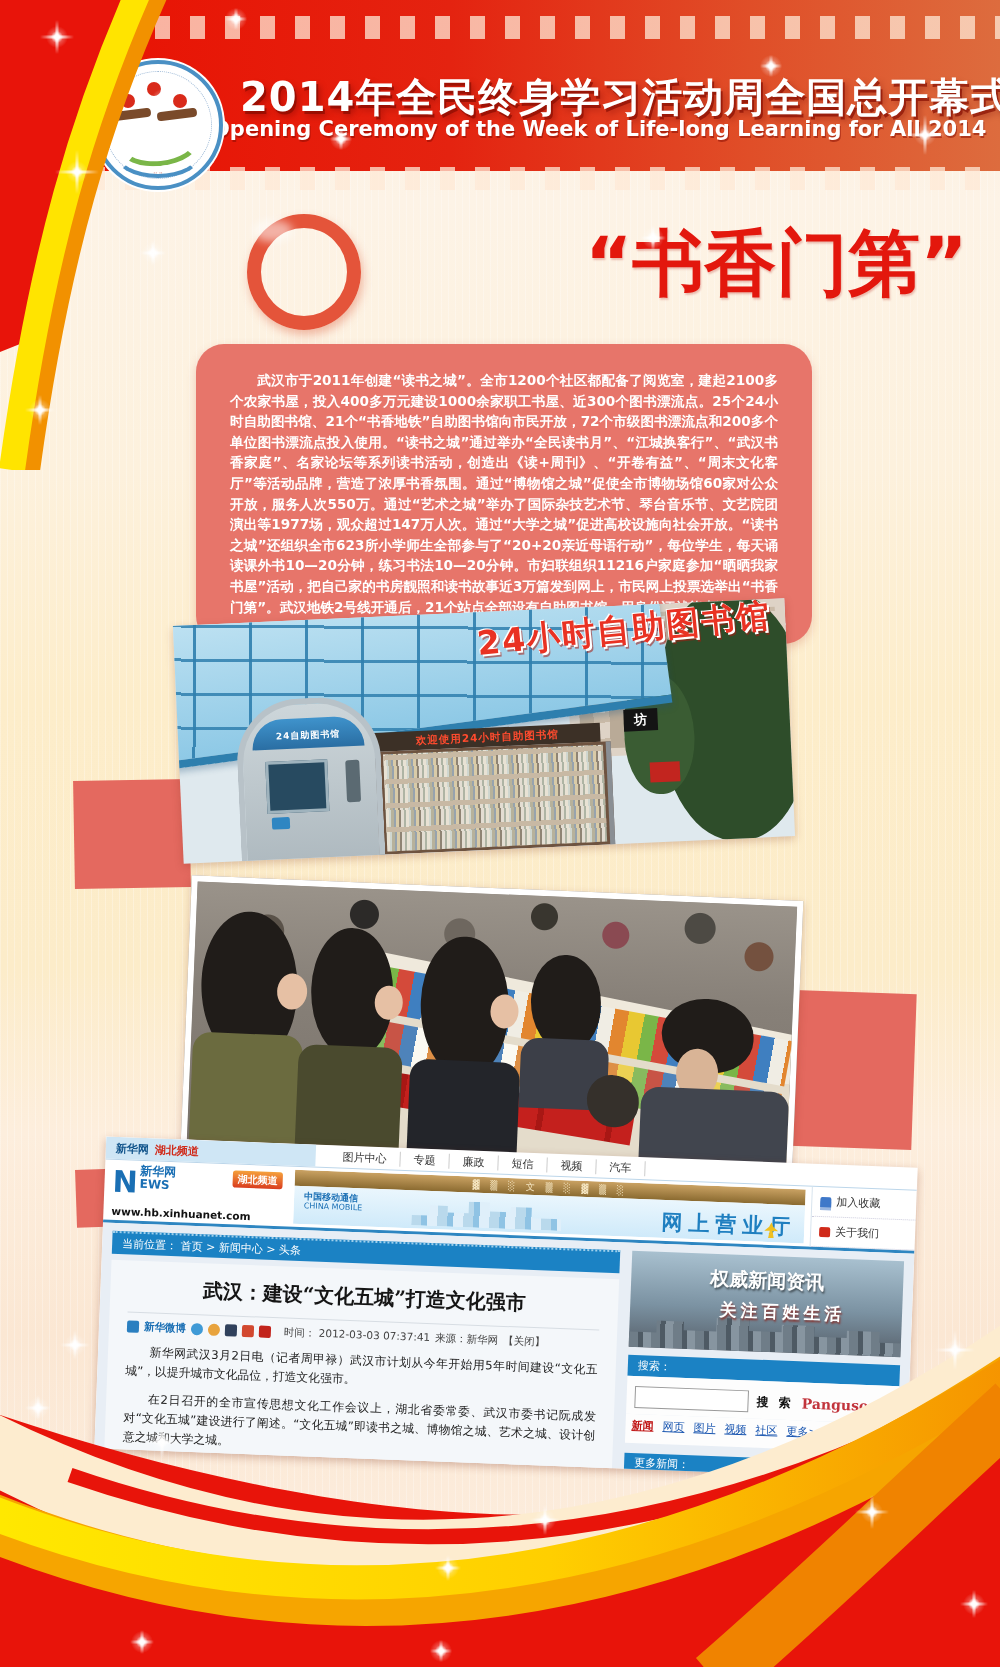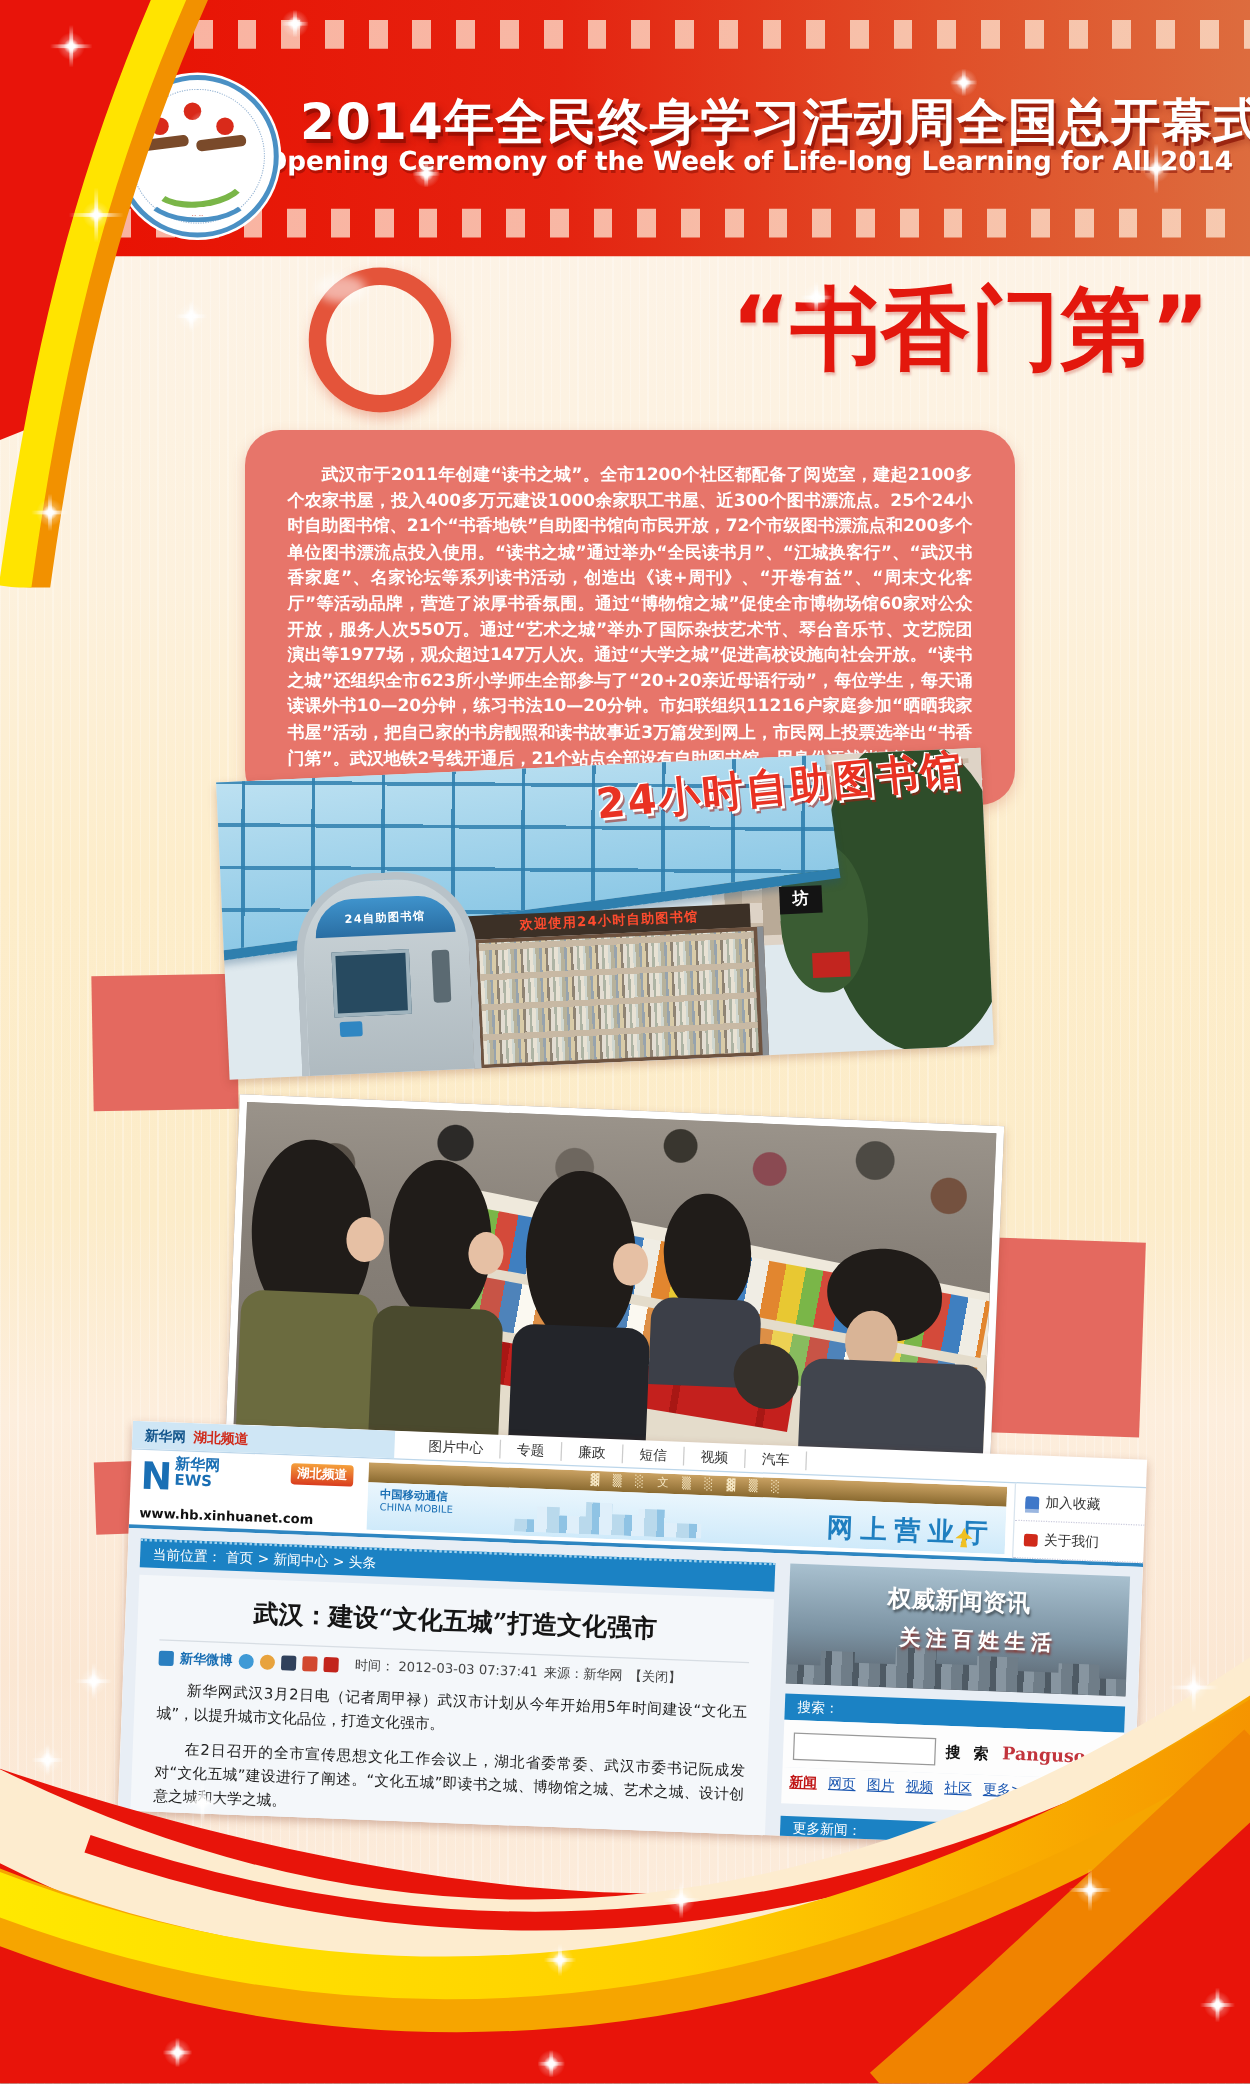--- a/index.html
+++ b/index.html
@@ -4,21 +4,21 @@
 <style>
   html,body{margin:0;padding:0;background:#555;}
   #poster{position:relative;width:1000px;height:1667px;margin:0 auto;overflow:hidden;
     font-family:"DejaVu Sans","Liberation Sans",sans-serif;
     background:linear-gradient(180deg,#fbeedd 0%,#fdf3e6 12%,#fdf1dd 28%,#fdedca 42%,#fcecc9 58%,#fdeedd 68%,#fbe7d3 80%,#fdf0e2 100%);}
   #poster::after{content:"";position:absolute;inset:0;pointer-events:none;
     background:repeating-linear-gradient(90deg,rgba(255,255,255,.28) 0 1px,transparent 1px 7px);}
   .abs{position:absolute;}
 
   
-  .header{left:0;top:0;width:1000px;height:205px;z-index:3;
+  .header{left:0;top:0;width:1000px;height:171px;z-index:3;
     background:linear-gradient(90deg,#ea0e00 0%,#e42310 45%,#e04e28 75%,#dd6c3e 100%);}
   .film{position:absolute;height:23px;left:120px;right:0;
     background:repeating-linear-gradient(90deg,rgba(255,233,214,.75) 0 15px,rgba(255,255,255,0) 15px 35px);}
   .film.top{top:16px}.film.bot{top:167px;left:90px}
   .logo{position:absolute;left:93px;top:60px;width:122px;height:122px;border-radius:50%;
     background:#fff;border:4px solid #4a90c4;box-shadow:0 0 0 2px #fff;z-index:4;}
   .logo .ringtxt{position:absolute;inset:7px;border-radius:50%;border:1.5px dotted #9db9d6;}
   .logo .dot{position:absolute;width:14px;height:14px;border-radius:50%;background:#d92a1a;}
   .logo .bar{position:absolute;height:9px;border-radius:4px;background:#7a4a2a;}
   .logo .green{position:absolute;left:22px;top:58px;width:70px;height:34px;border:5px solid #7ab648;

